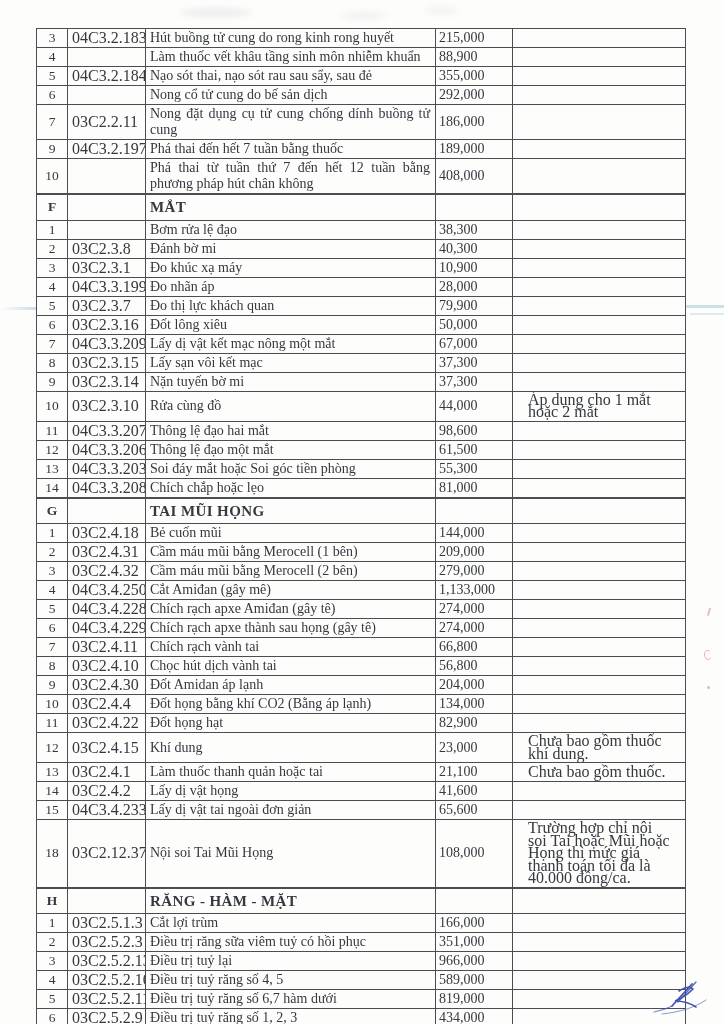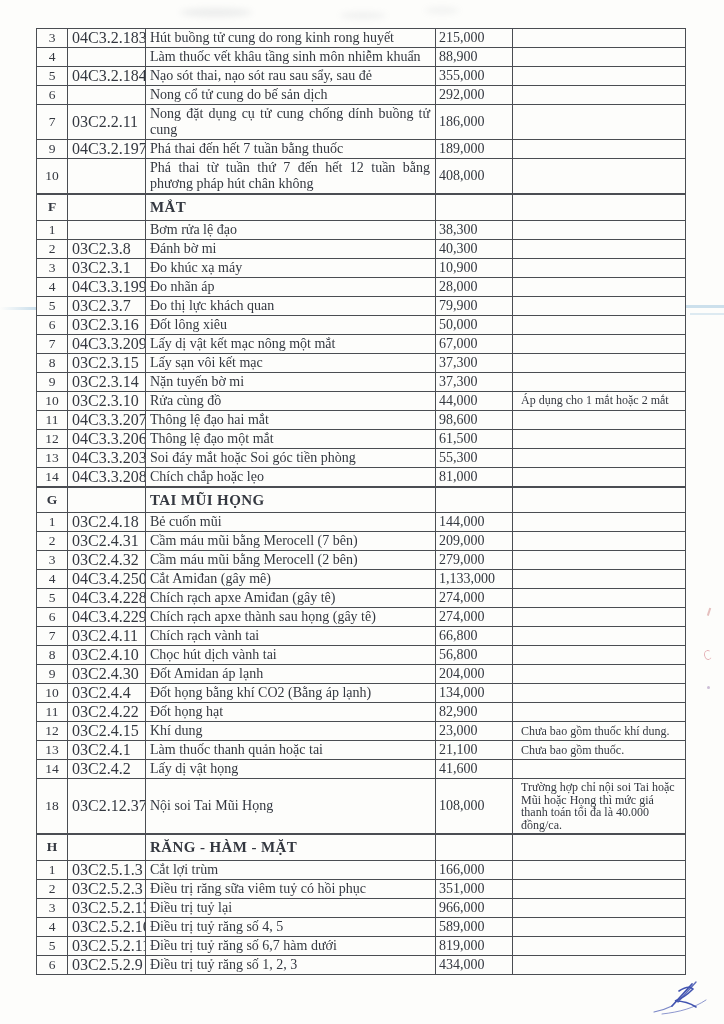--- a/index.html
+++ b/index.html
@@ -45,21 +45,21 @@
     border: 1px solid var(--border);
     font-size: 14px; line-height: 16px;
     height: 18px; padding: 1px 3px;
     vertical-align: middle;
     overflow: hidden;
   }
   .col-no    { text-align: center; font-size: 13.5px; }
   .col-code  { font-size: 16px; padding-left: 4px; }
   .col-name  { text-align: justify; text-justify: inter-word; padding: 1px 5px 1px 4px; }
   .col-price { text-align: left; padding-right: 5px; }
-  .col-note  { font-size: 12px; line-height: 12.5px; padding: 2px 8px; }
+  .col-note  { font-size: 16px; line-height: 12.5px; padding: 2px 15px; }
   tr.section td { height: 26px; font-weight: bold; border-top: 2px solid var(--border); }
   tr.section .col-name { font-size: 15px; text-align: left; letter-spacing: .4px; margin-left: 32px; }
 
   
   .signature { position: absolute; left: 642px; top: 974px; width: 78px; height: 48px; }
   .signature path { fill: none; stroke: var(--signature); stroke-linecap: round; }
 </style>
 </head>
 <body>
 
@@ -251,21 +251,21 @@
           <tr>
             <td class="col-no">1</td>
             <td class="col-code">03C2.4.18</td>
             <td class="col-name">Bẻ cuốn mũi</td>
             <td class="col-price">144,000</td>
             <td class="col-note"></td>
           </tr>
           <tr>
             <td class="col-no">2</td>
             <td class="col-code">03C2.4.31</td>
-            <td class="col-name">Cầm máu mũi bằng Merocell (7 bên)</td>
+            <td class="col-name">Cầm máu mũi bằng Merocell (1 bên)</td>
             <td class="col-price">209,000</td>
             <td class="col-note"></td>
           </tr>
           <tr>
             <td class="col-no">3</td>
             <td class="col-code">03C2.4.32</td>
             <td class="col-name">Cầm máu mũi bằng Merocell (2 bên)</td>
             <td class="col-price">279,000</td>
             <td class="col-note"></td>
           </tr>
@@ -337,20 +337,27 @@
             <td class="col-code">03C2.4.1</td>
             <td class="col-name">Làm thuốc thanh quản hoặc tai</td>
             <td class="col-price">21,100</td>
             <td class="col-note">Chưa bao gồm thuốc.</td>
           </tr>
           <tr>
             <td class="col-no">14</td>
             <td class="col-code">03C2.4.2</td>
             <td class="col-name">Lấy dị vật họng</td>
             <td class="col-price">41,600</td>
+            <td class="col-note"></td>
+          </tr>
+          <tr>
+            <td class="col-no">15</td>
+            <td class="col-code">04C3.4.233</td>
+            <td class="col-name">Lấy dị vật tai ngoài đơn giản</td>
+            <td class="col-price">65,600</td>
             <td class="col-note"></td>
           </tr>
           <tr>
             <td class="col-no">18</td>
             <td class="col-code">03C2.12.37</td>
             <td class="col-name">Nội soi Tai Mũi Họng</td>
             <td class="col-price">108,000</td>
             <td class="col-note">Trường hợp chỉ nội soi Tai hoặc Mũi hoặc Họng thì mức giá thanh toán tối đa là 40.000 đồng/ca.</td>
           </tr>
           <tr class="section">

